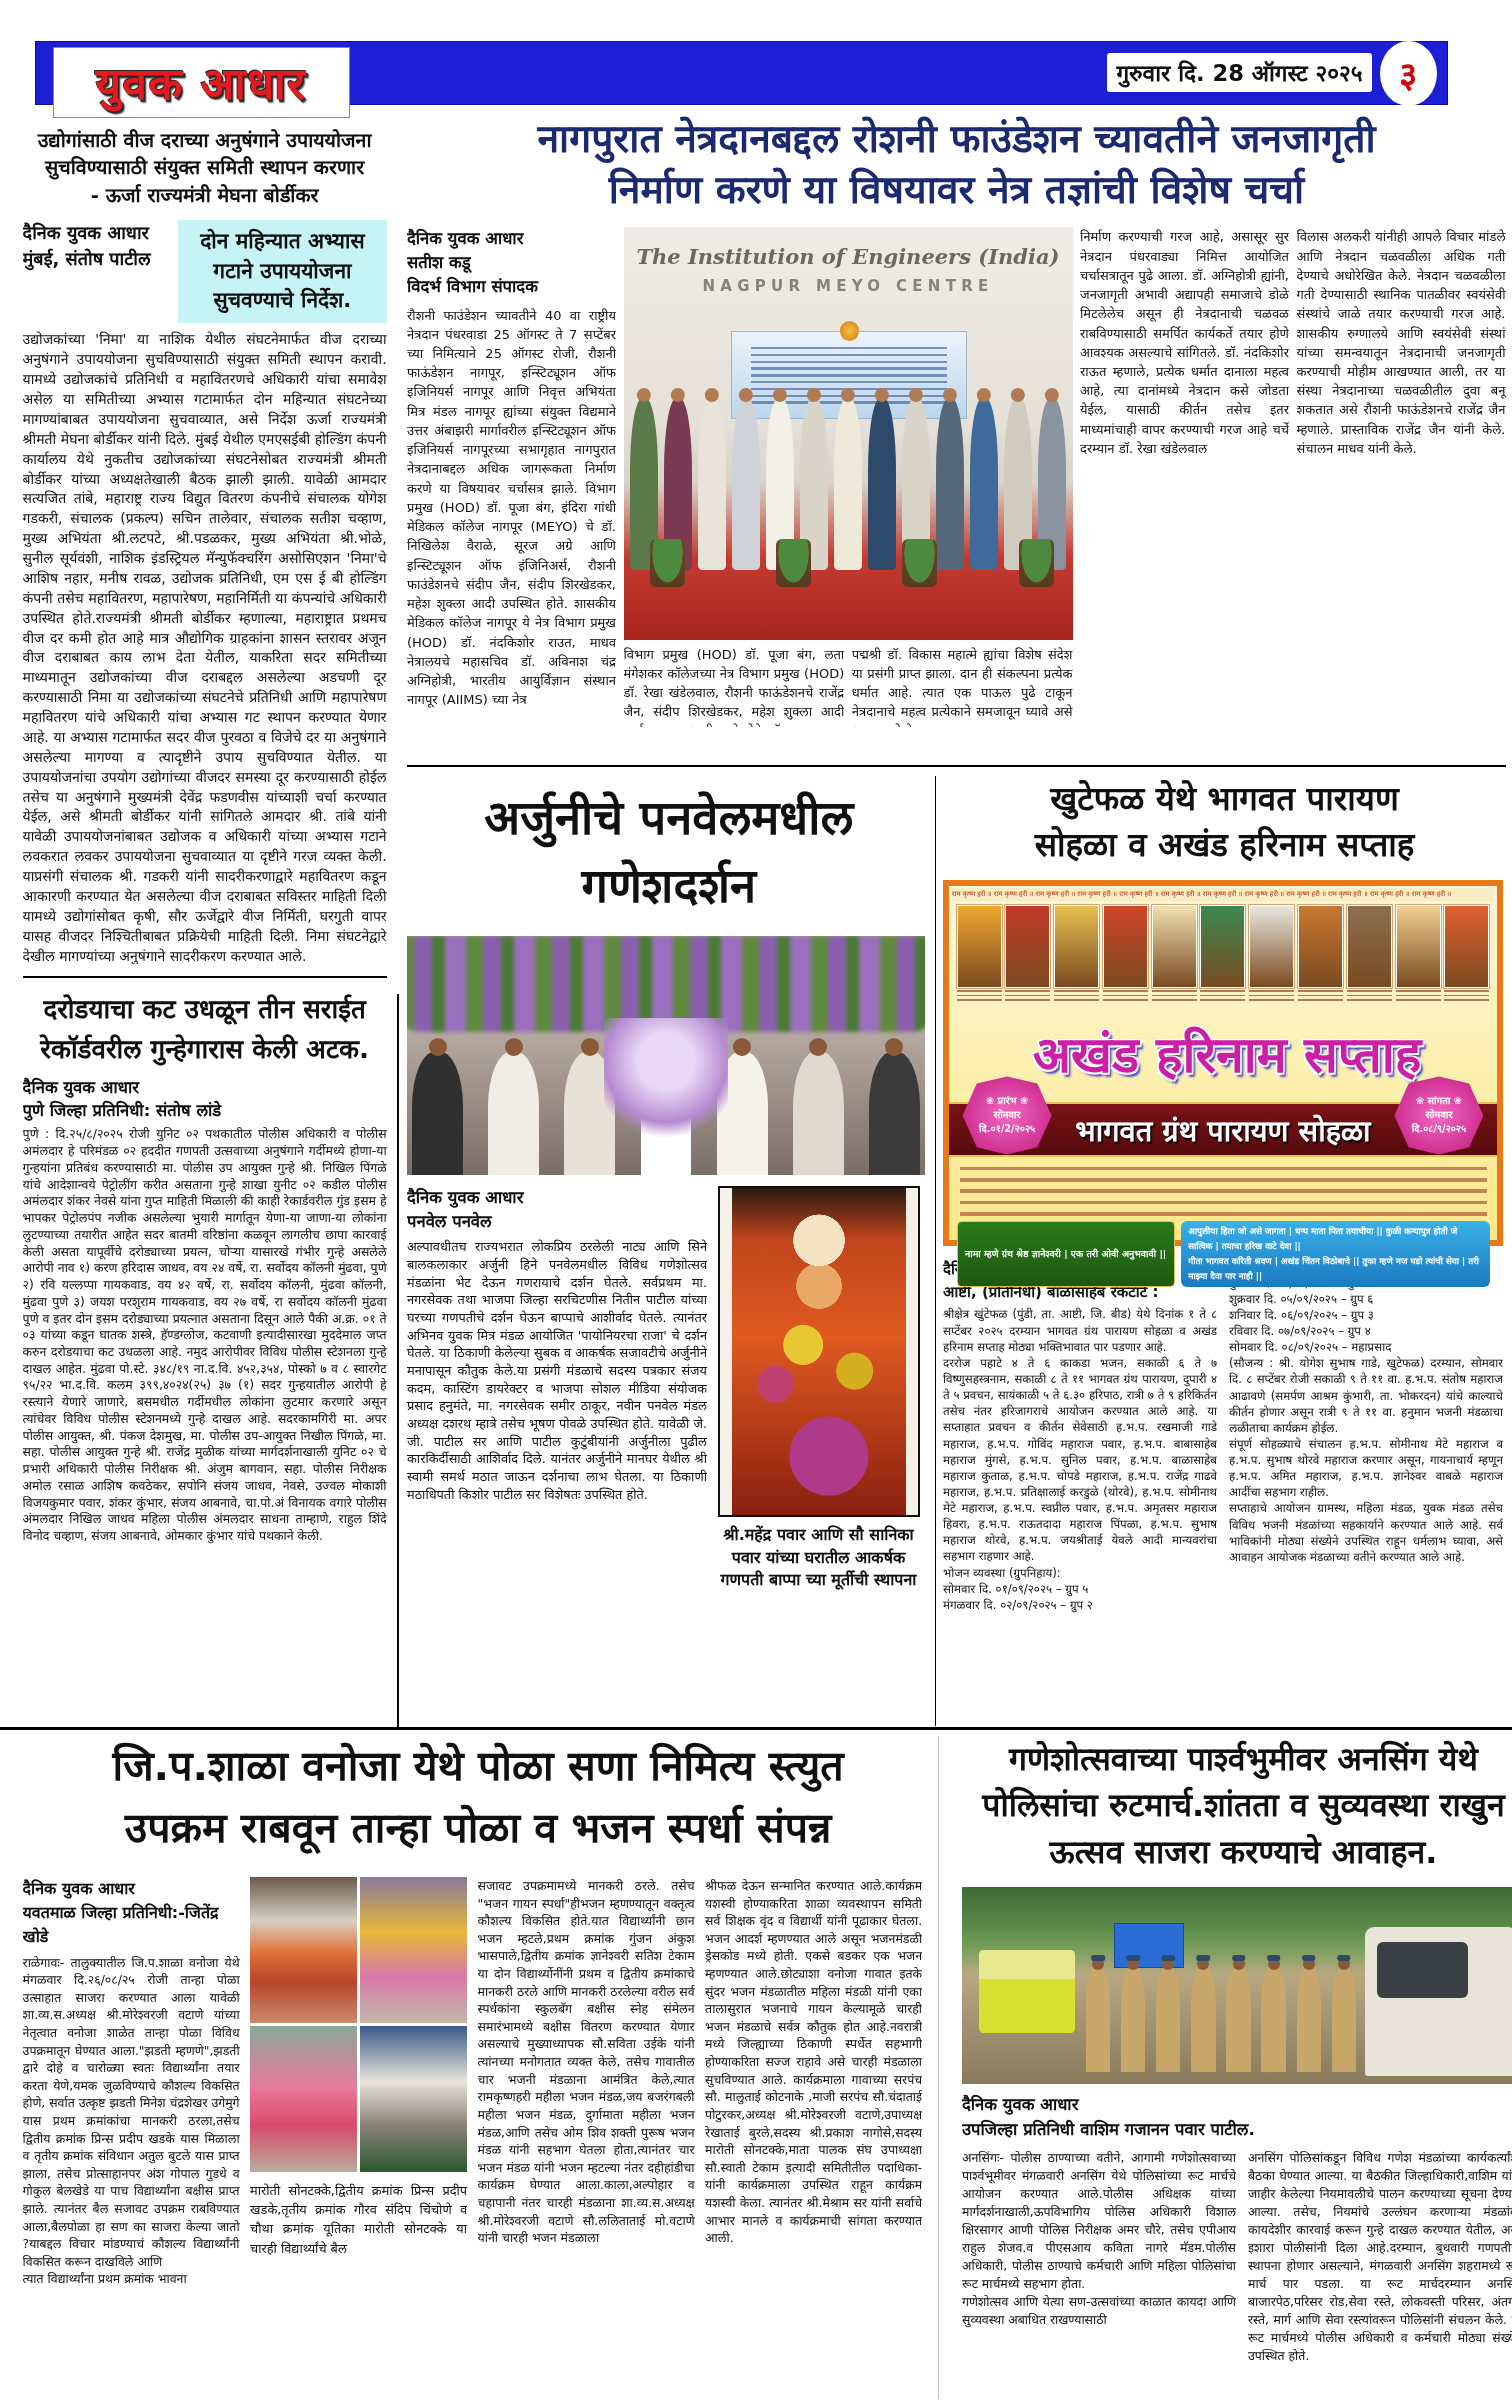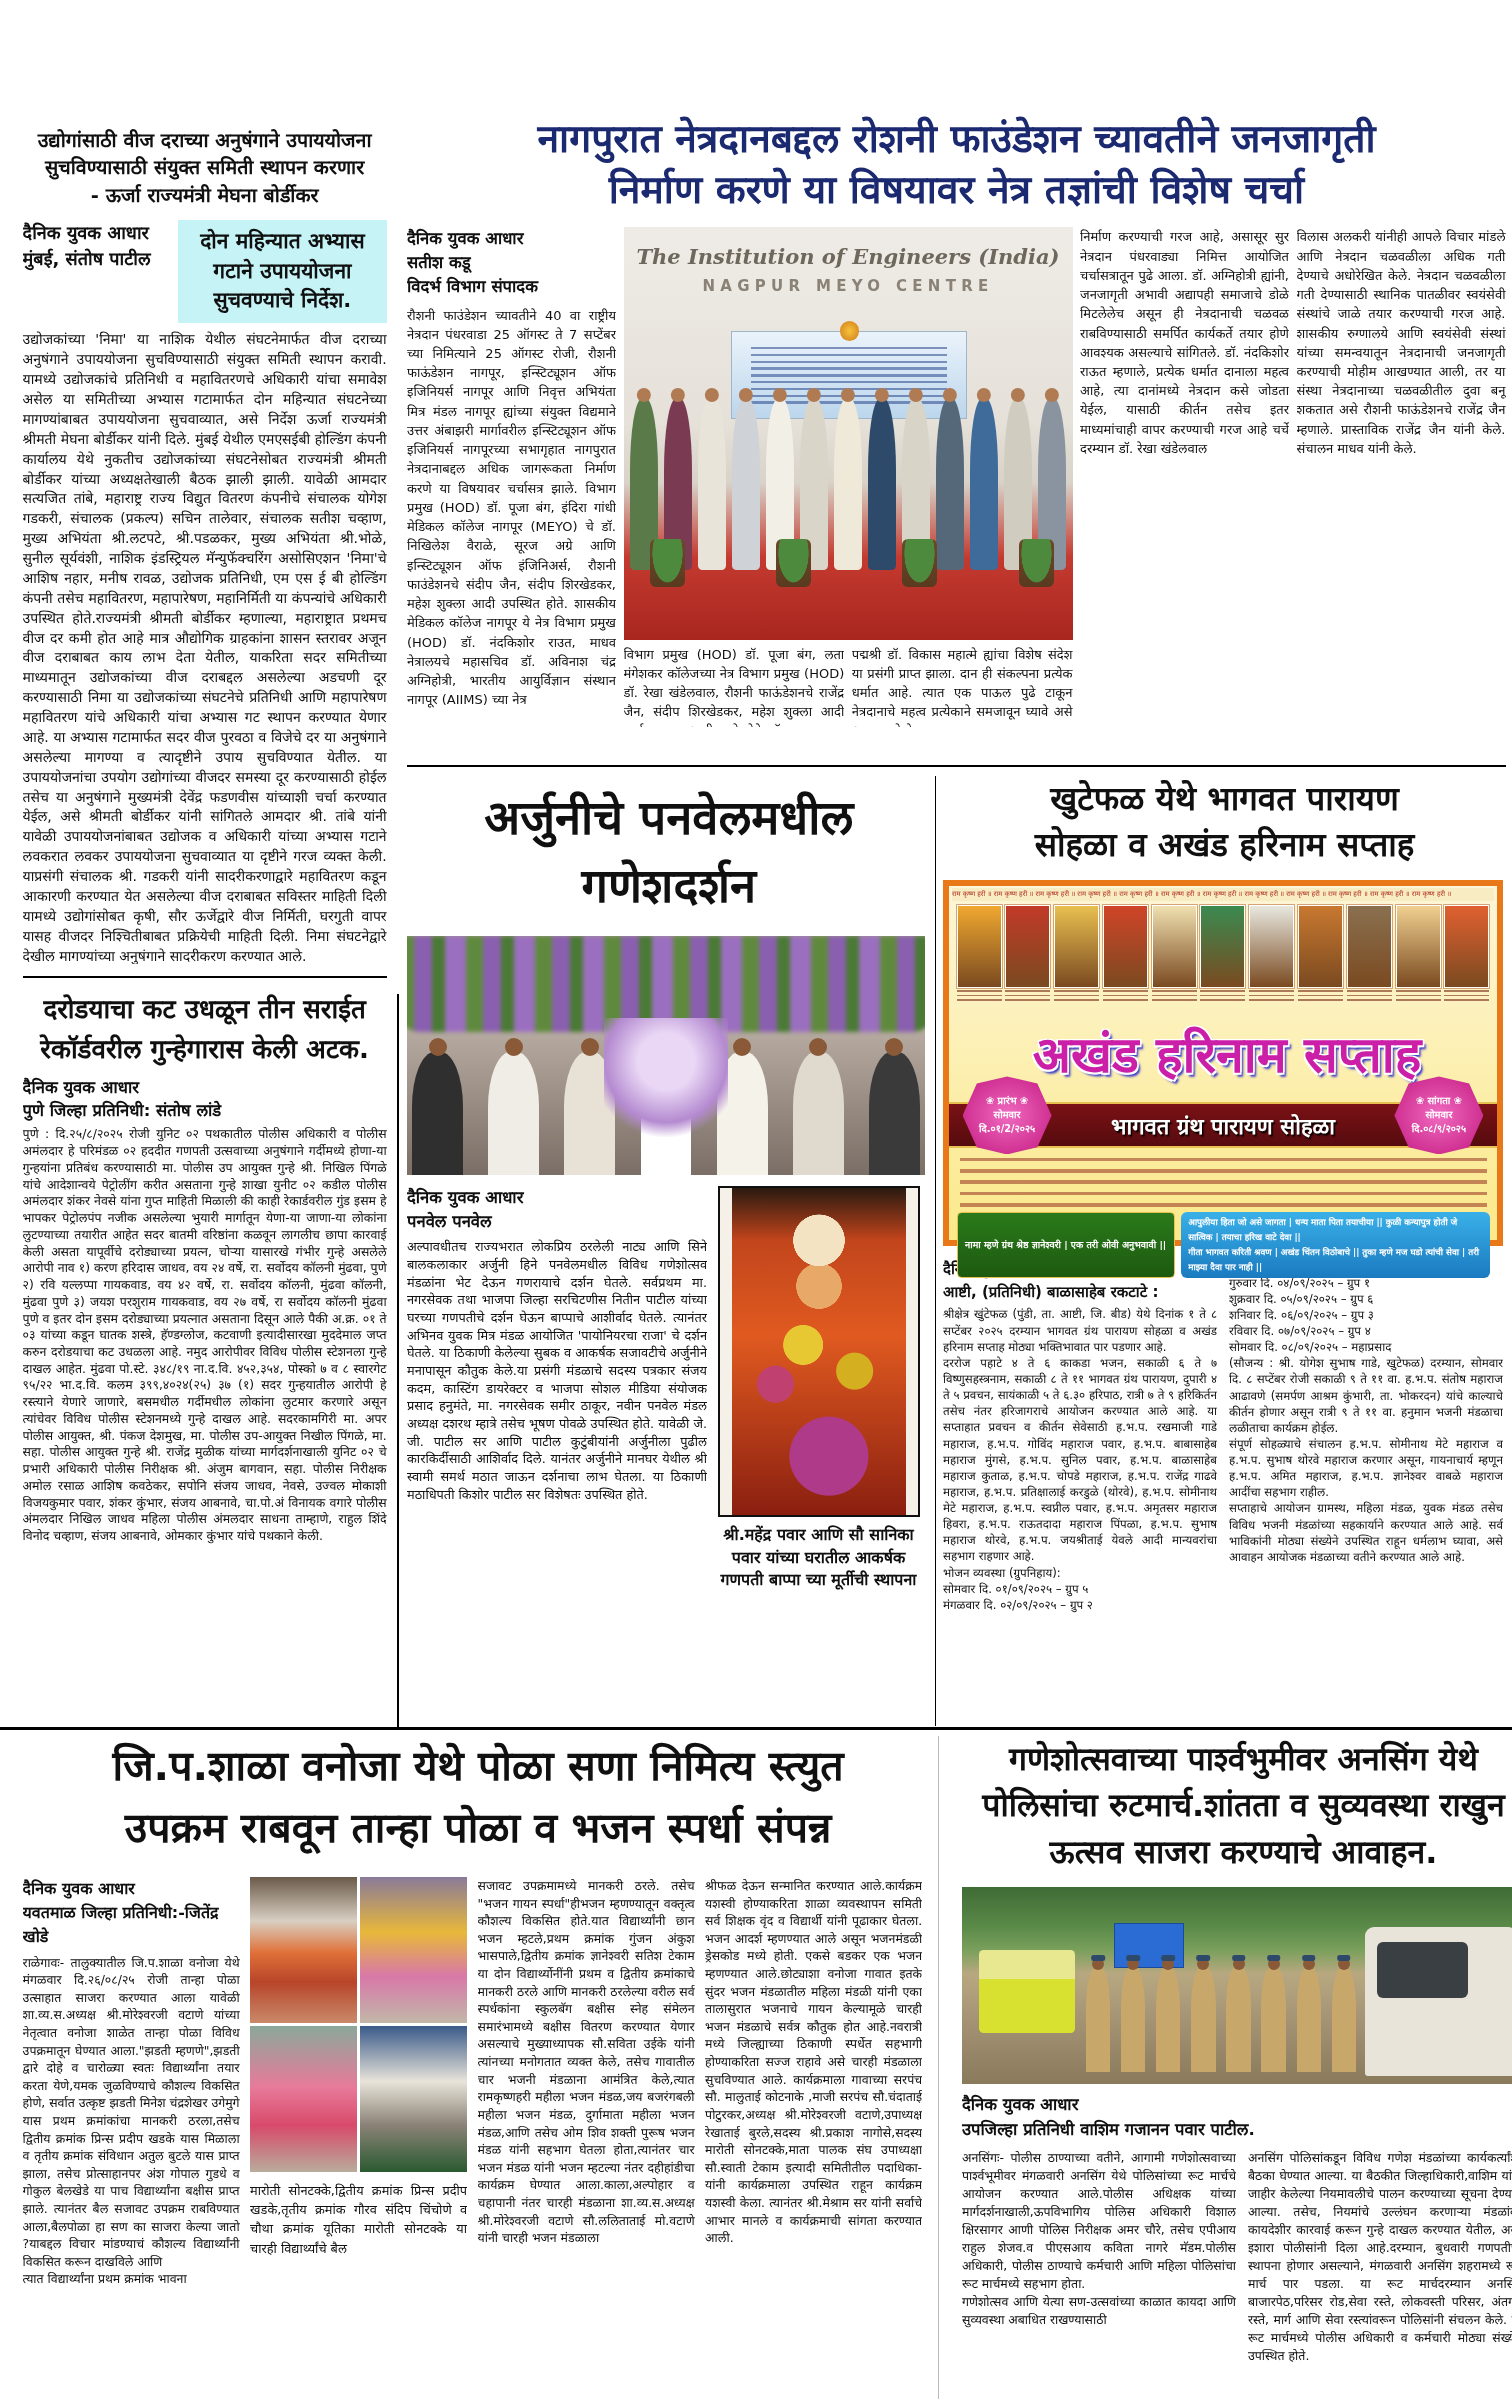--- a/index.html
+++ b/index.html
@@ -95,21 +95,21 @@
   .poster{position:relative;margin-top:12px;width:560px;height:366px;border:6.8px solid #e87818;box-sizing:border-box;background:linear-gradient(#fdf6d8,#fbe98a);}
   .poster-topstrip{height:12.8px;margin:1.5px 3px 0;background:#f8ecc2;color:#b03020;font-size:6.8px;line-height:12.8px;white-space:nowrap;overflow:hidden;text-align:left;}
   .deity-row{display:flex;gap:3.8px;margin:4.5px 7.5px 0;}
   .deity{flex:1;height:81px;border:1.5px solid #fff;box-shadow:0 0 0 0.8px #c89060;}
   .deity-caps{display:flex;gap:3.8px;margin:2.3px 7.5px 0;}
   .deity-caps b{flex:1;height:12px;background:repeating-linear-gradient(180deg,rgba(120,40,20,.6) 0 1.5px,transparent 1.5px 4.5px);}
   .poster-title{margin-top:16.6px;text-align:center;font-size:50px;font-weight:bold;color:#cc1fa8;text-shadow:1.5px 1.5px 0 #fff,-1.5px -1.5px 0 #fff,1.5px -1.5px 0 #fff,-1.5px 1.5px 0 #fff,3px 3.8px 2.3px #3a3acc;padding-left:8px;}
   .badge{position:absolute;width:89px;height:78px;background:radial-gradient(#f06ac0,#c2187e);color:#fff;clip-path:polygon(50% 0,84% 9%,100% 50%,84% 91%,50% 100%,16% 91%,0 50%,16% 9%);display:flex;align-items:center;justify-content:center;font-size:9.8px;font-weight:bold;text-align:center;line-height:1.45;}
   .badge.left{left:13.6px;top:190px;}
   .badge.right{right:13.6px;top:190px;}
-  .poster-band{margin-top:15px;background:linear-gradient(#7a1216,#560b0e);color:#fff;font-size:22px;font-weight:bold;text-align:center;padding:6px 0;border-top:2.3px solid #e8c050;border-bottom:2.3px solid #e8c050;text-shadow:1.5px 1.5px 1.5px #000;}
+  .poster-band{margin-top:15px;background:linear-gradient(#7a1216,#560b0e);color:#fff;font-size:29px;font-weight:bold;text-align:center;padding:6px 0;border-top:2.3px solid #e8c050;border-bottom:2.3px solid #e8c050;text-shadow:1.5px 1.5px 1.5px #000;}
   .poster-smalltext{margin:6px 10.5px 0;height:56px;background:repeating-linear-gradient(180deg,transparent 0 3.8px,rgba(140,30,20,.5) 3.8px 7.5px,transparent 7.5px 11.3px);}
   .poster-bottom{display:flex;gap:6px;margin:1.5px 7.5px 0;align-items:stretch;}
   .green-box{background:linear-gradient(#2a7a1a,#1d5a10);color:#fff;font-size:9.4px;font-weight:bold;padding:6px 7.5px;border-radius:4.5px;border:1.5px solid #e8c050;display:flex;align-items:center;}
   .blue-box{flex:1;background:linear-gradient(#3ab0e8,#1a7ac0);color:#fff;font-size:8.7px;font-weight:bold;padding:3.8px 7.5px;border-radius:6px;line-height:1.7;}
   .a5-cols{display:flex;gap:12px;margin-top:12px;}
   .a5-col{width:274px;height:444px;overflow:hidden;font-size:11.7px;line-height:1.38;}
   .a5-byline{font-size:15px;font-weight:bold;line-height:1.5;margin-bottom:3px;}
 
   
   .bottom-rule{position:absolute;left:0;top:1727px;width:1512px;height:3px;background:#000;}
@@ -139,20 +139,27 @@
   .pol-people i::after{content:"";position:absolute;top:-12px;left:50%;transform:translateX(-50%);width:13.6px;height:5.3px;border-radius:2.3px;background:#2e4a6b;}
   .a7-byline{font-size:16.6px;font-weight:bold;line-height:1.5;margin-top:9px;}
   .a7-cols{display:flex;gap:12px;margin-top:6px;}
   .a7-col{width:274px;height:354px;overflow:hidden;font-size:12.4px;line-height:1.45;}
 </style>
 </head>
 <body>
 
 <div class="sheet">
 
+  <div class="masthead">
+    <div class="logo-box">
+      <span class="logo-text">युवक आधार</span>
+    </div>
+    <div class="date-box">गुरुवार दि. 28 ऑगस्ट २०२५</div>
+    <div class="pagenum">३</div>
+  </div>
 
   <div class="left-col">
     <div class="a1-head pre">उद्योगांसाठी वीज दराच्या अनुषंगाने उपाययोजना
 सुचविण्यासाठी संयुक्त समिती स्थापन करणार
 - ऊर्जा राज्यमंत्री मेघना बोर्डीकर</div>
     <div class="a1-top">
       <div class="a1-byline pre">दैनिक युवक आधार
 मुंबई, संतोष पाटील</div>
       <div class="a1-high pre">दोन महिन्यात अभ्यास
 गटाने उपाययोजना

